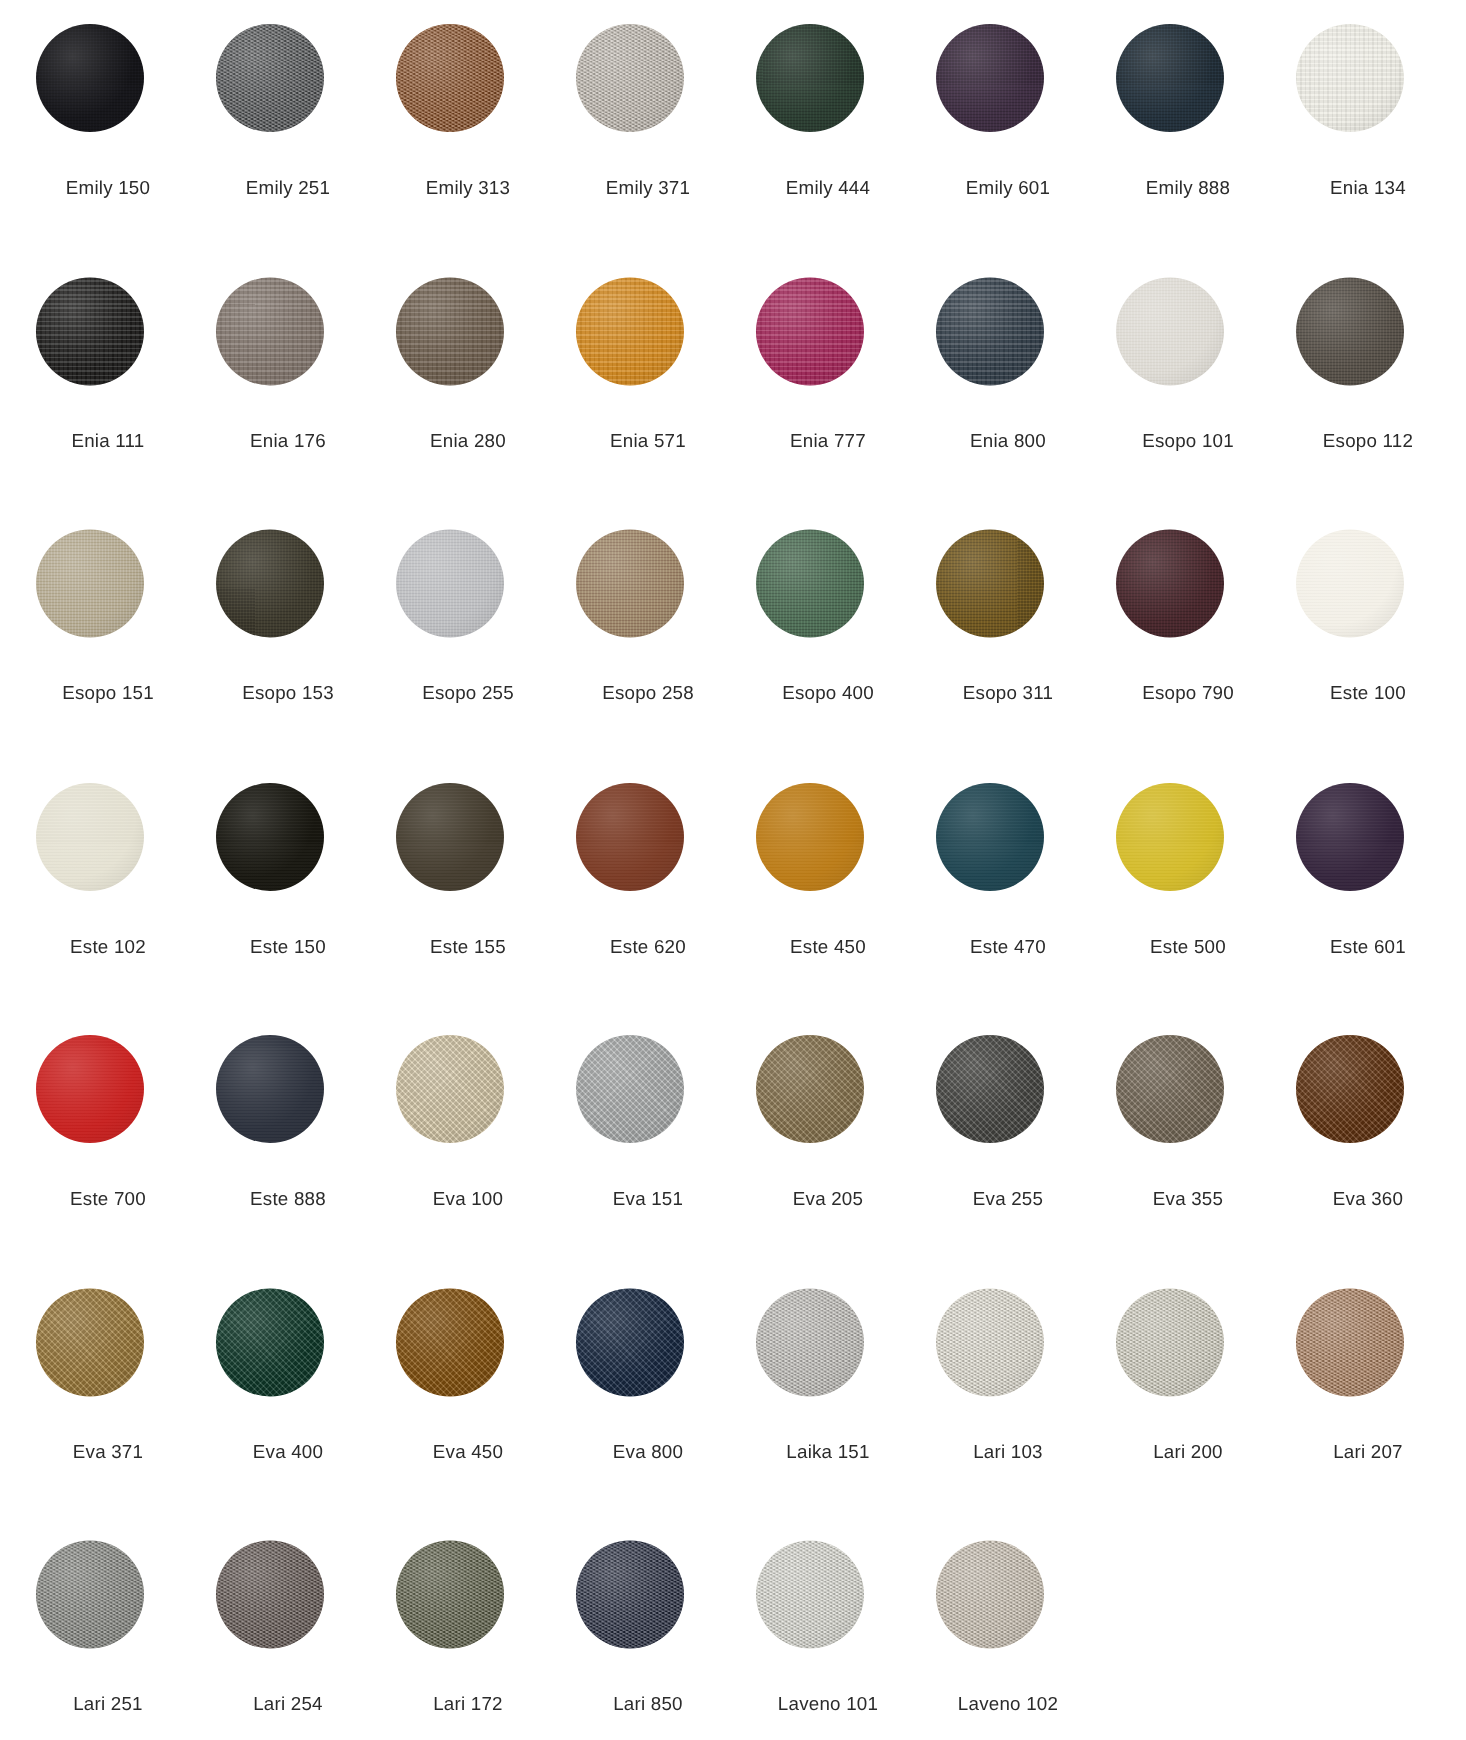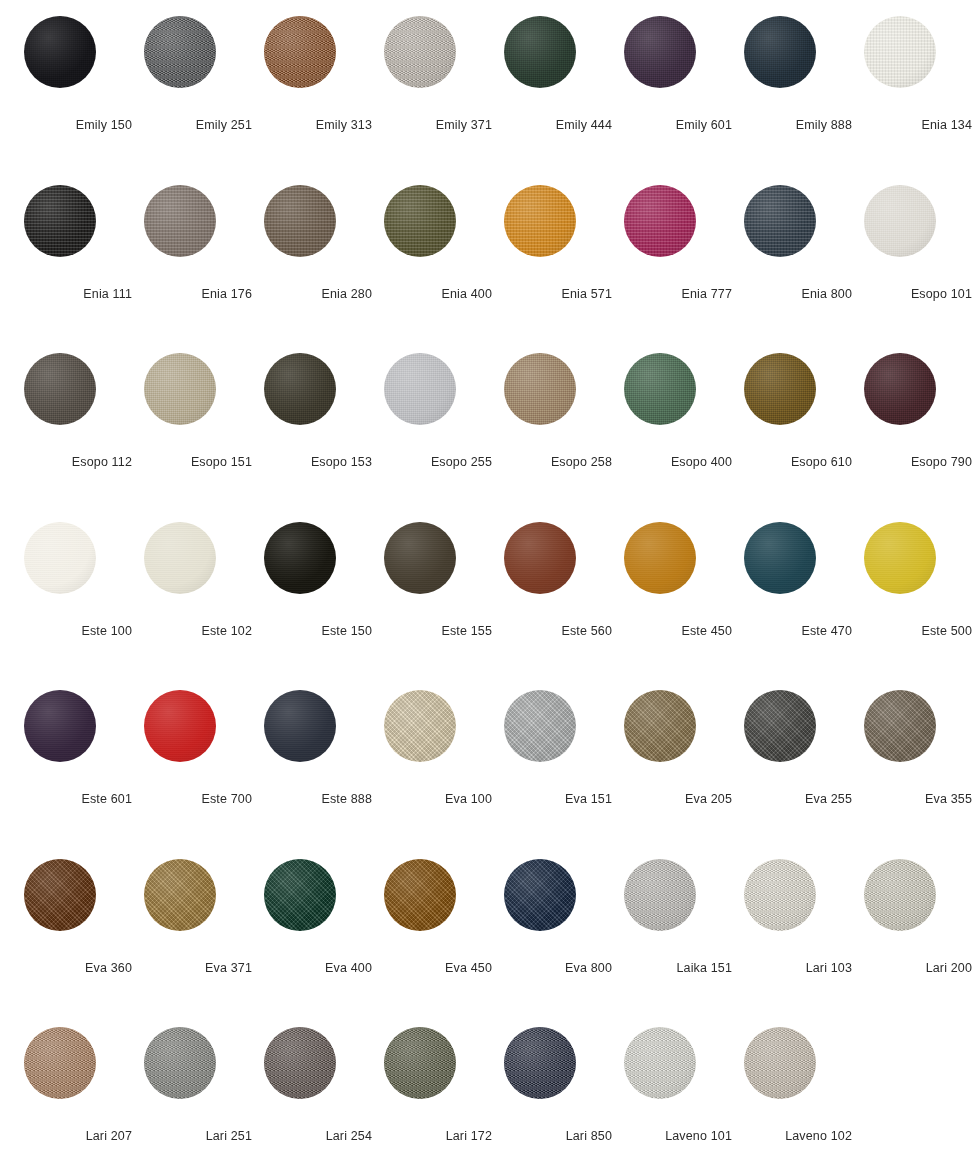--- a/index.html
+++ b/index.html
@@ -114,21 +114,21 @@
         rgba(0,0,0,0.00) 60%,
         rgba(0,0,0,0.10) 100%);
     opacity: 1;
   }
 
   .swatch-label {
     position: absolute;
     left: 0;
     top: 106px;
     width: 120px;
-    text-align: right;
+    text-align: center;
     font-size: 12.5px;
     line-height: 15px;
     color: #2b2b2b;
     letter-spacing: 0.15px;
     font-family: "Liberation Sans", "DejaVu Sans", sans-serif;
   }
 </style>
 </head>
 <body>
 
@@ -227,29 +227,20 @@
       <div class="swatch-disc-wrap">
         <div class="swatch-disc" style="background-color: rgb(106, 91, 74);">
           <div class="tex tex-linen"></div>
           <div class="tex tex-shade"></div>
         </div>
       </div>
       <div class="swatch-label">Enia 280</div>
     </div>
     <div class="swatch-cell">
       <div class="swatch-disc-wrap">
-        <div class="swatch-disc" style="background-color: rgb(84, 82, 47);">
-          <div class="tex tex-linen"></div>
-          <div class="tex tex-shade"></div>
-        </div>
-      </div>
-      <div class="swatch-label">Enia 400</div>
-    </div>
-    <div class="swatch-cell">
-      <div class="swatch-disc-wrap">
         <div class="swatch-disc" style="background-color: rgb(210, 135, 28);">
           <div class="tex tex-linen"></div>
           <div class="tex tex-shade"></div>
         </div>
       </div>
       <div class="swatch-label">Enia 571</div>
     </div>
     <div class="swatch-cell">
       <div class="swatch-disc-wrap">
         <div class="swatch-disc" style="background-color: rgb(161, 36, 87);">
@@ -331,21 +322,21 @@
       </div>
       <div class="swatch-label">Esopo 400</div>
     </div>
     <div class="swatch-cell">
       <div class="swatch-disc-wrap">
         <div class="swatch-disc" style="background-color: rgb(108, 85, 34);">
           <div class="tex tex-weave"></div>
           <div class="tex tex-shade"></div>
         </div>
       </div>
-      <div class="swatch-label">Esopo 610</div>
+      <div class="swatch-label">Esopo 311</div>
     </div>
     <div class="swatch-cell">
       <div class="swatch-disc-wrap">
         <div class="swatch-disc" style="background-color: rgb(70, 39, 44);">
           <div class="tex tex-weave"></div>
           <div class="tex tex-shade"></div>
         </div>
       </div>
       <div class="swatch-label">Esopo 790</div>
     </div>
@@ -385,21 +376,21 @@
       </div>
       <div class="swatch-label">Este 155</div>
     </div>
     <div class="swatch-cell">
       <div class="swatch-disc-wrap">
         <div class="swatch-disc" style="background-color: rgb(123, 58, 36);">
           <div class="tex tex-smooth"></div>
           <div class="tex tex-shade"></div>
         </div>
       </div>
-      <div class="swatch-label">Este 560</div>
+      <div class="swatch-label">Este 620</div>
     </div>
     <div class="swatch-cell">
       <div class="swatch-disc-wrap">
         <div class="swatch-disc" style="background-color: rgb(188, 124, 22);">
           <div class="tex tex-smooth"></div>
           <div class="tex tex-shade"></div>
         </div>
       </div>
       <div class="swatch-label">Este 450</div>
     </div>

